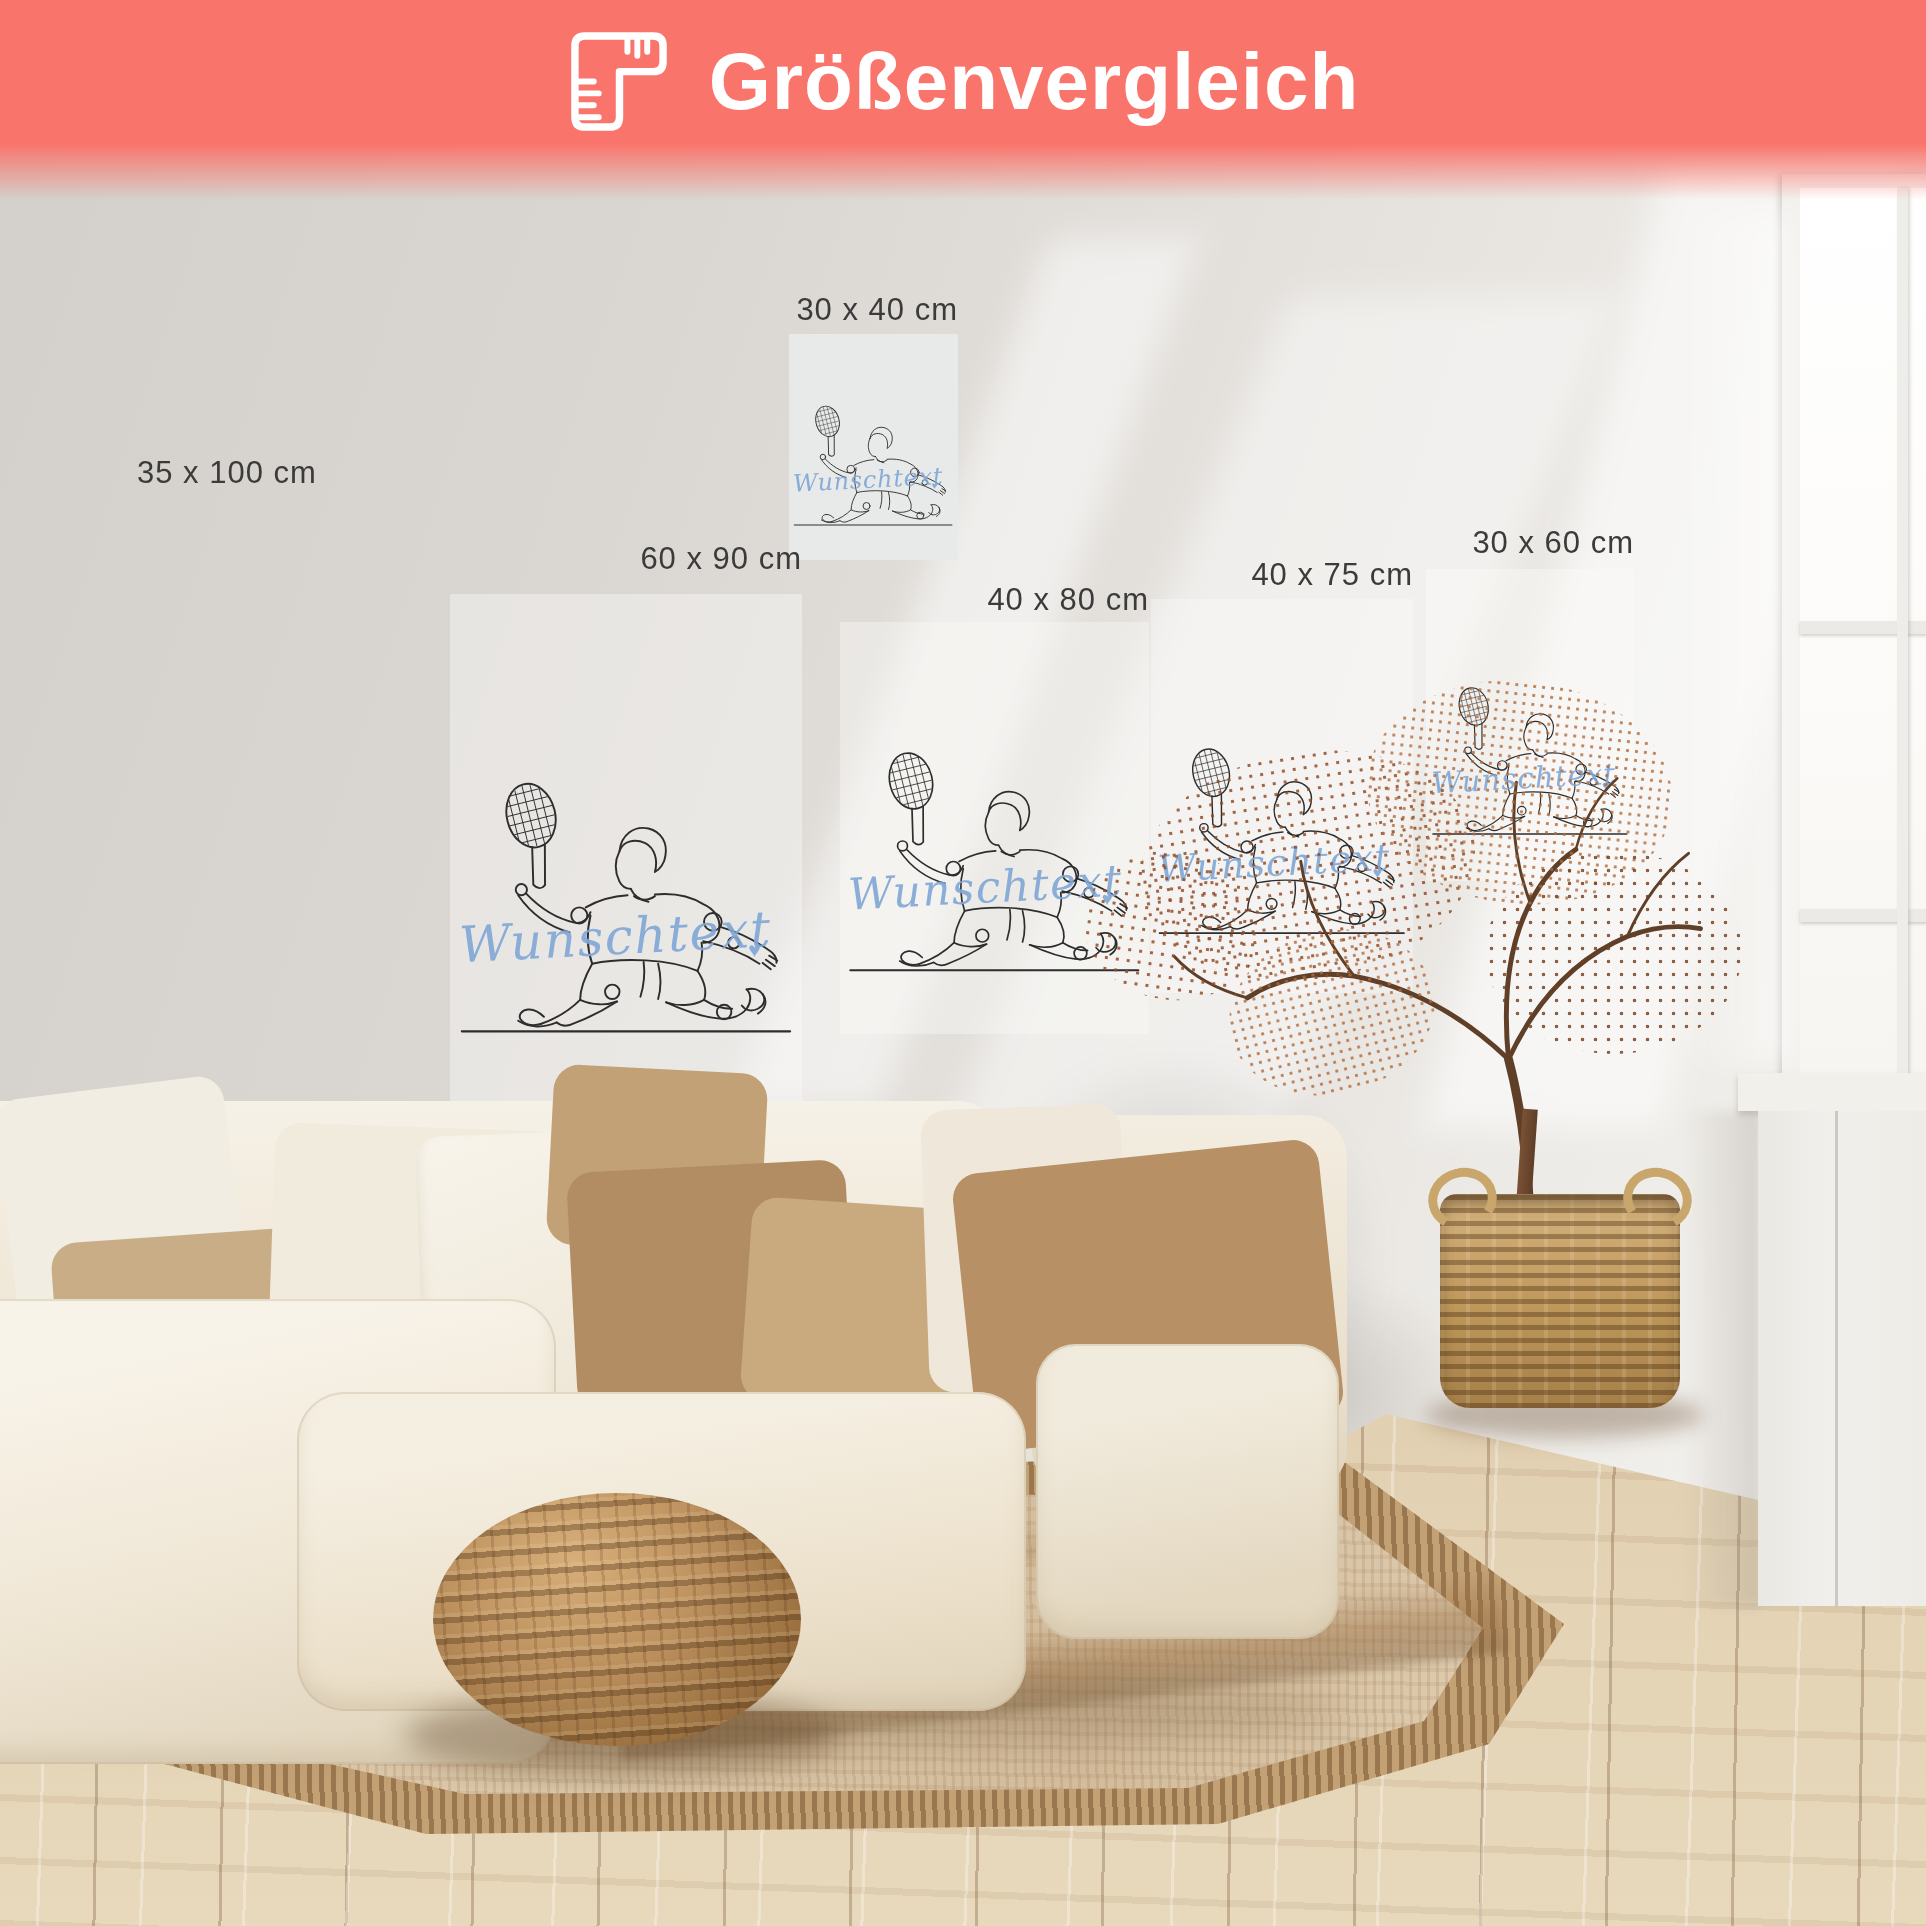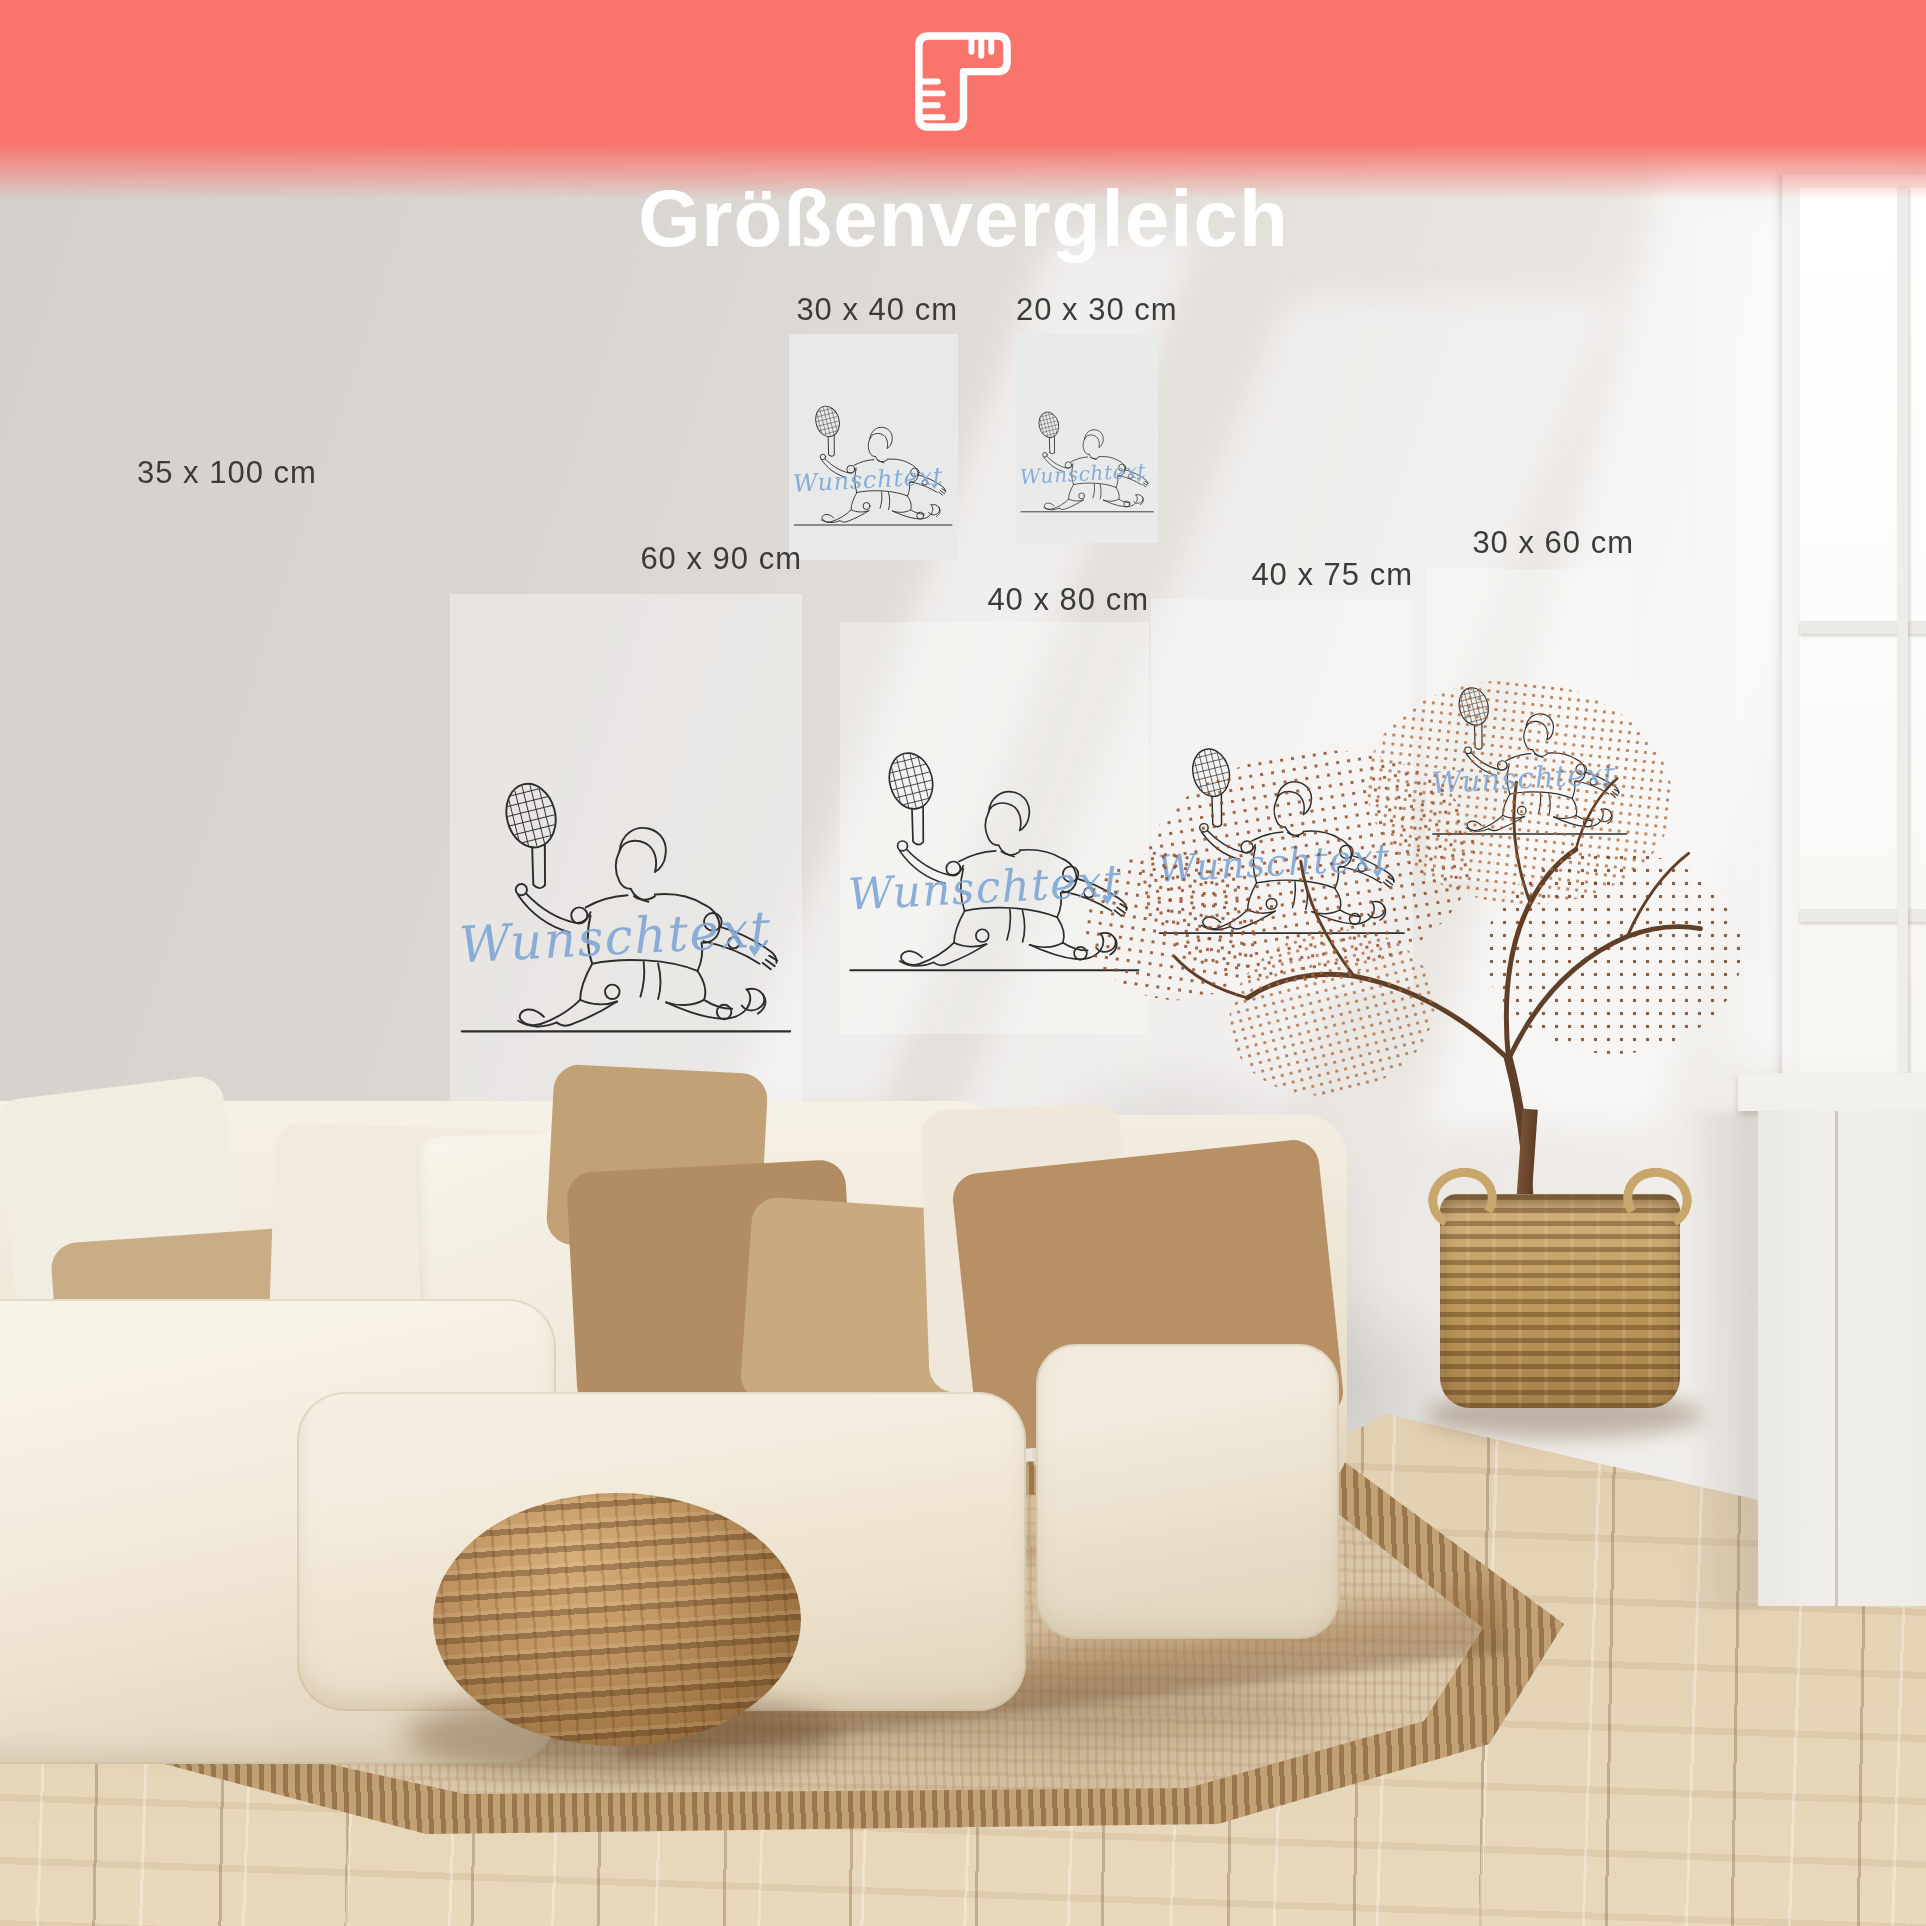--- a/index.html
+++ b/index.html
@@ -139,21 +139,21 @@
      border-bottom-color:rgba(0,0,0,0);border-radius:50%;}
   #handle-l{left:-12px;transform:rotate(-14deg);}
   #handle-r{right:-12px;transform:rotate(14deg);}
   #basket-shadow{position:absolute;left:1426px;top:1392px;width:277px;height:46px;z-index:4;border-radius:50%;
      background:rgba(100,70,40,.35);filter:blur(10px);}
 
   
   #banner{position:absolute;left:0;top:0;width:100%;height:200px;z-index:20;
      display:flex;align-items:flex-start;justify-content:center;
      background:linear-gradient(180deg,#F9756C 0%,#F9756C 72%,rgba(249,117,108,0) 100%);}
-  #banner-inner{display:flex;align-items:center;gap:38px;margin-top:28px;flex-direction:column;}
+  #banner-inner{display:flex;align-items:center;gap:38px;margin-top:28px;}
   #banner-title{color:#FFFFFF;font-size:80px;font-weight:700;letter-spacing:1px;}
 
   
   .script-text{font-family:"DejaVu Serif",serif;font-style:italic;}
 </style>
 </head>
 <body>
 
 <div id="stage">
 
@@ -237,26 +237,20 @@
   </svg>
 
   <div id="label-75x100">35 x 100 cm</div>
 
   <div class="poster" id="poster-30x40">
     <div class="size-label" style="top:-42px">30 x 40 cm</div>
     <svg class="art" viewBox="0 0 420 340">
         <use href="#tennis-art" xlink:href="#tennis-art"></use>
       </svg>
   </div>
-  <div class="poster" id="poster-20x30">
-    <div class="size-label" style="top:-42px">20 x 30 cm</div>
-    <svg class="art" viewBox="0 0 420 340">
-        <use href="#tennis-art" xlink:href="#tennis-art"></use>
-      </svg>
-  </div>
   <div class="poster" id="poster-60x90">
     <div class="size-label" style="top:-53px">60 x 90 cm</div>
     <svg class="art" viewBox="0 0 420 340">
         <use href="#tennis-art" xlink:href="#tennis-art"></use>
       </svg>
   </div>
   <div class="poster" id="poster-60x80">
     <div class="size-label" style="top:-40px">40 x 80 cm</div>
     <svg class="art" viewBox="0 0 420 340">
         <use href="#tennis-art" xlink:href="#tennis-art"></use>

